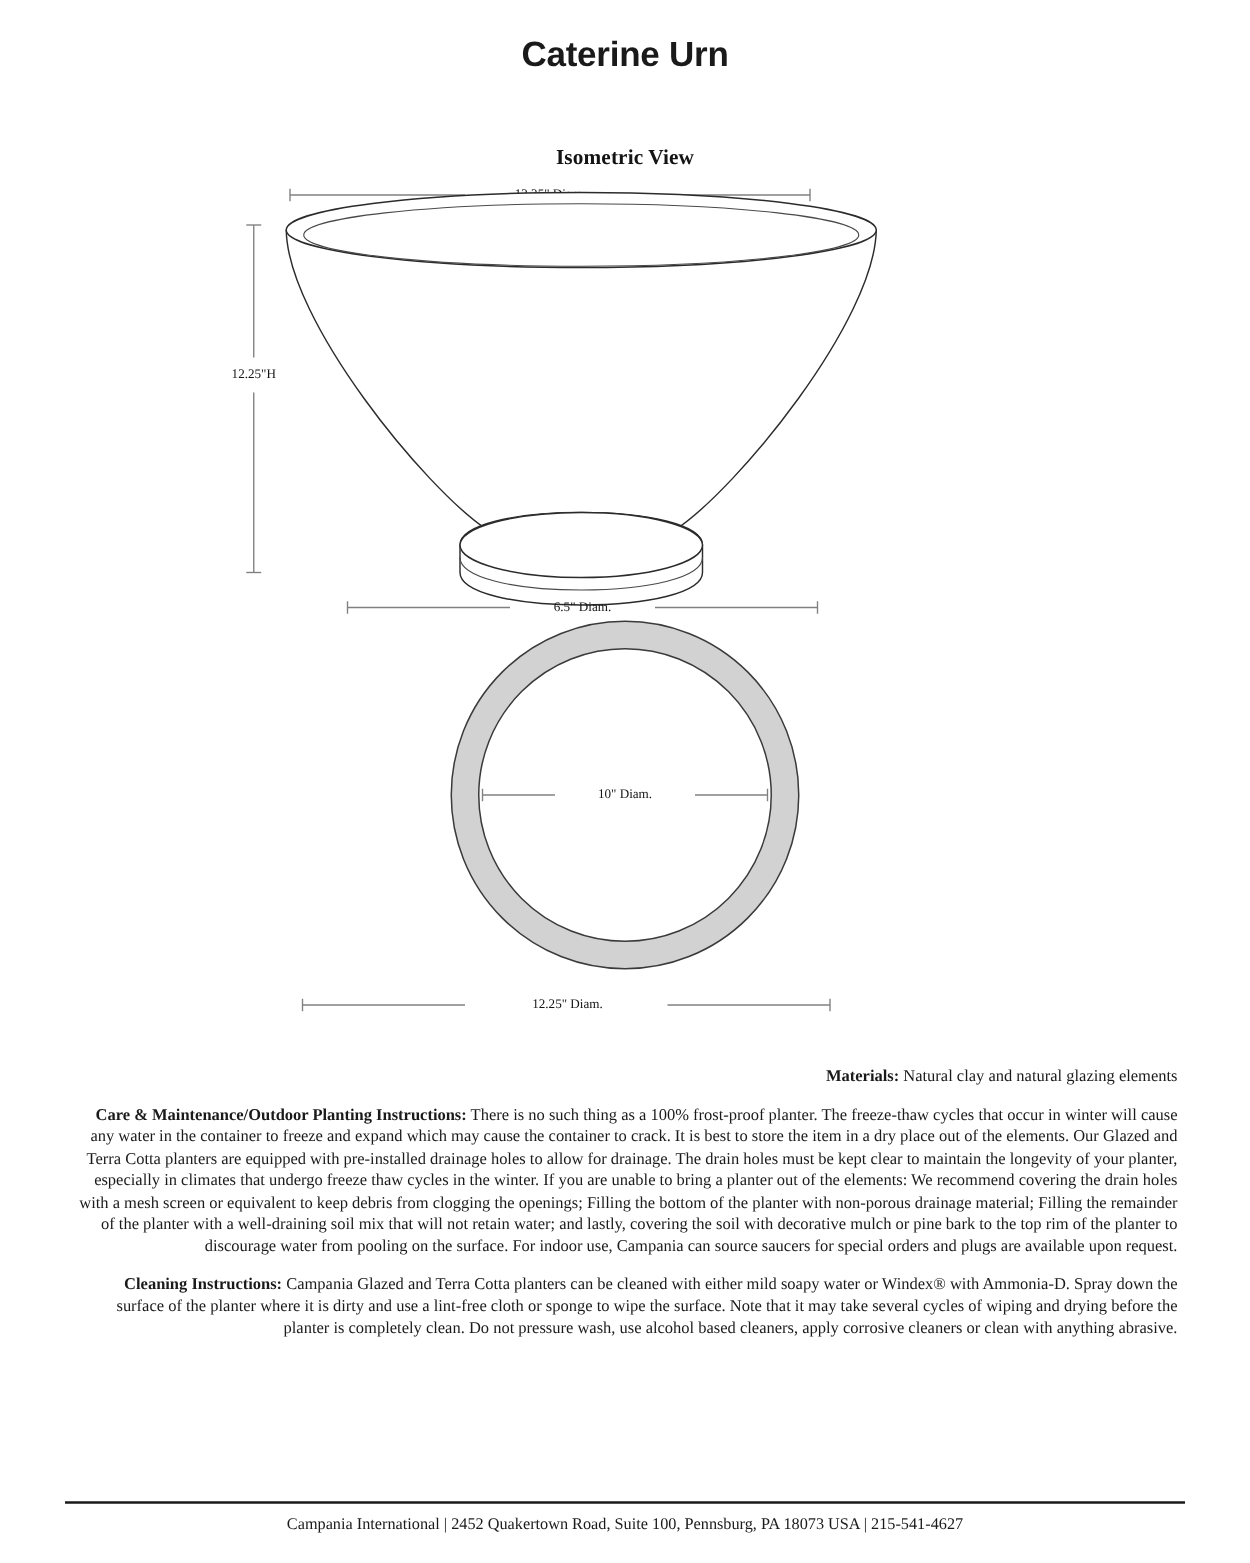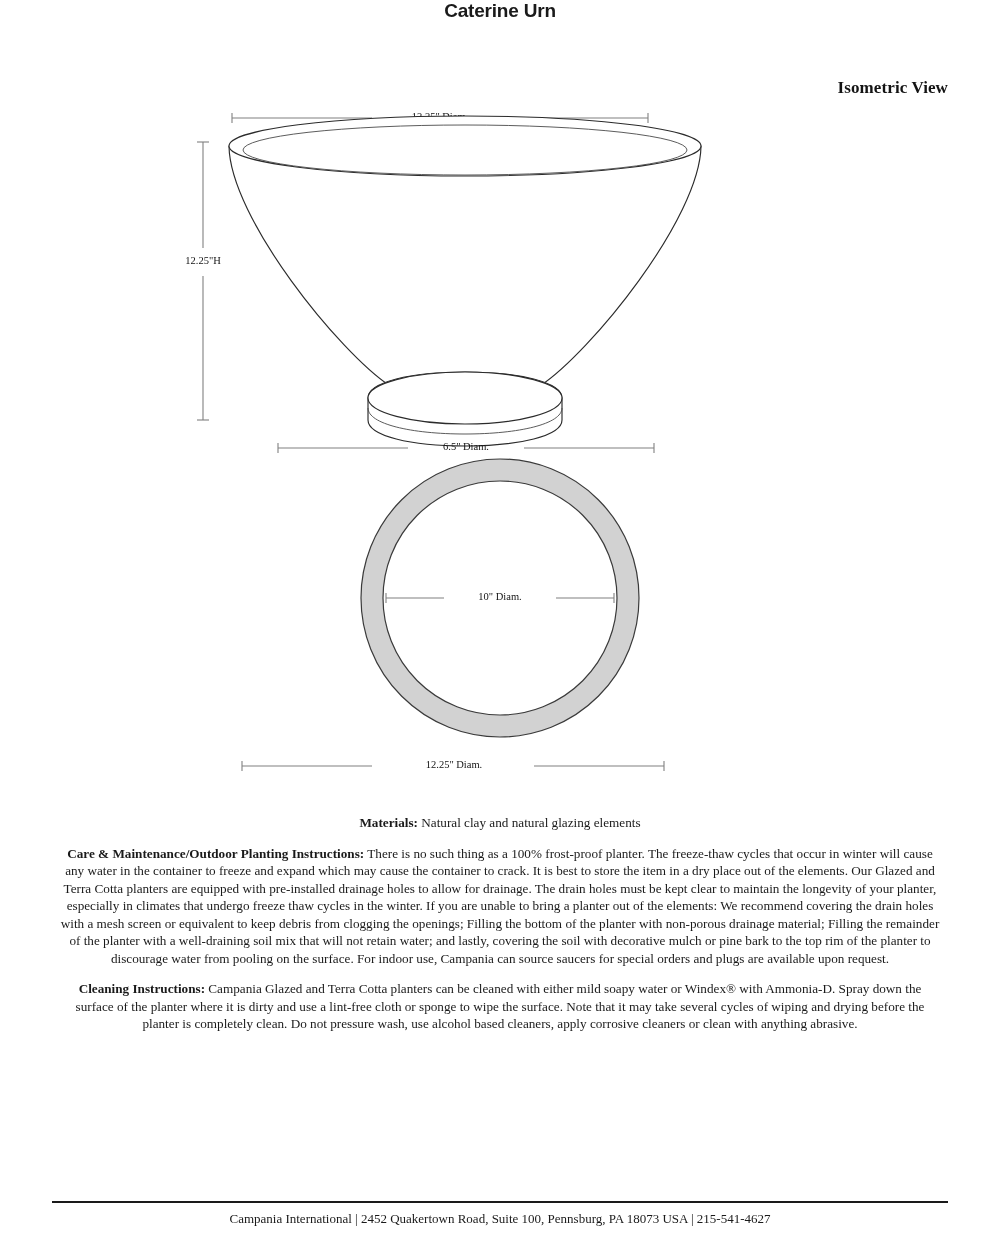--- a/index.html
+++ b/index.html
@@ -21,30 +21,31 @@
   .page {
     position: absolute;
     inset: 0;
     padding: 0 52px;
   }
 
   
   .doc-title {
     text-align: center;
     font-family: "Liberation Sans", sans-serif;
-    font-size: 19px;
+    font-size: 28px;
     font-weight: bold;
     letter-spacing: -0.2px;
     color: #1a1a1a;
     margin: 0;
+    padding-top: 28px;
   }
 
   
   .view-heading {
-    text-align: right;
+    text-align: center;
     font-family: "Liberation Serif", serif;
     font-weight: bold;
     font-size: 17px;
     color: #141414;
     letter-spacing: 0.1px;
   }
   #iso-heading { margin-top: 56px; }
   #top-heading { margin-top: 10px; }
 
   
@@ -98,21 +99,21 @@
   .copy {
     margin-top: 26px;
     padding: 0 6px;
   }
   .copy p {
     font-family: "Liberation Serif", serif;
     font-size: 13.2px;
     line-height: 1.33;
     color: #1a1a1a;
     margin: 0 0 13px 0;
-    text-align: center;
+    text-align: right;
   }
   .copy p:last-child { margin-bottom: 0; }
   .lead { font-weight: bold; }
 
   
   .footer {
     position: absolute;
     left: 52px;
     right: 52px;
     bottom: 22px;

